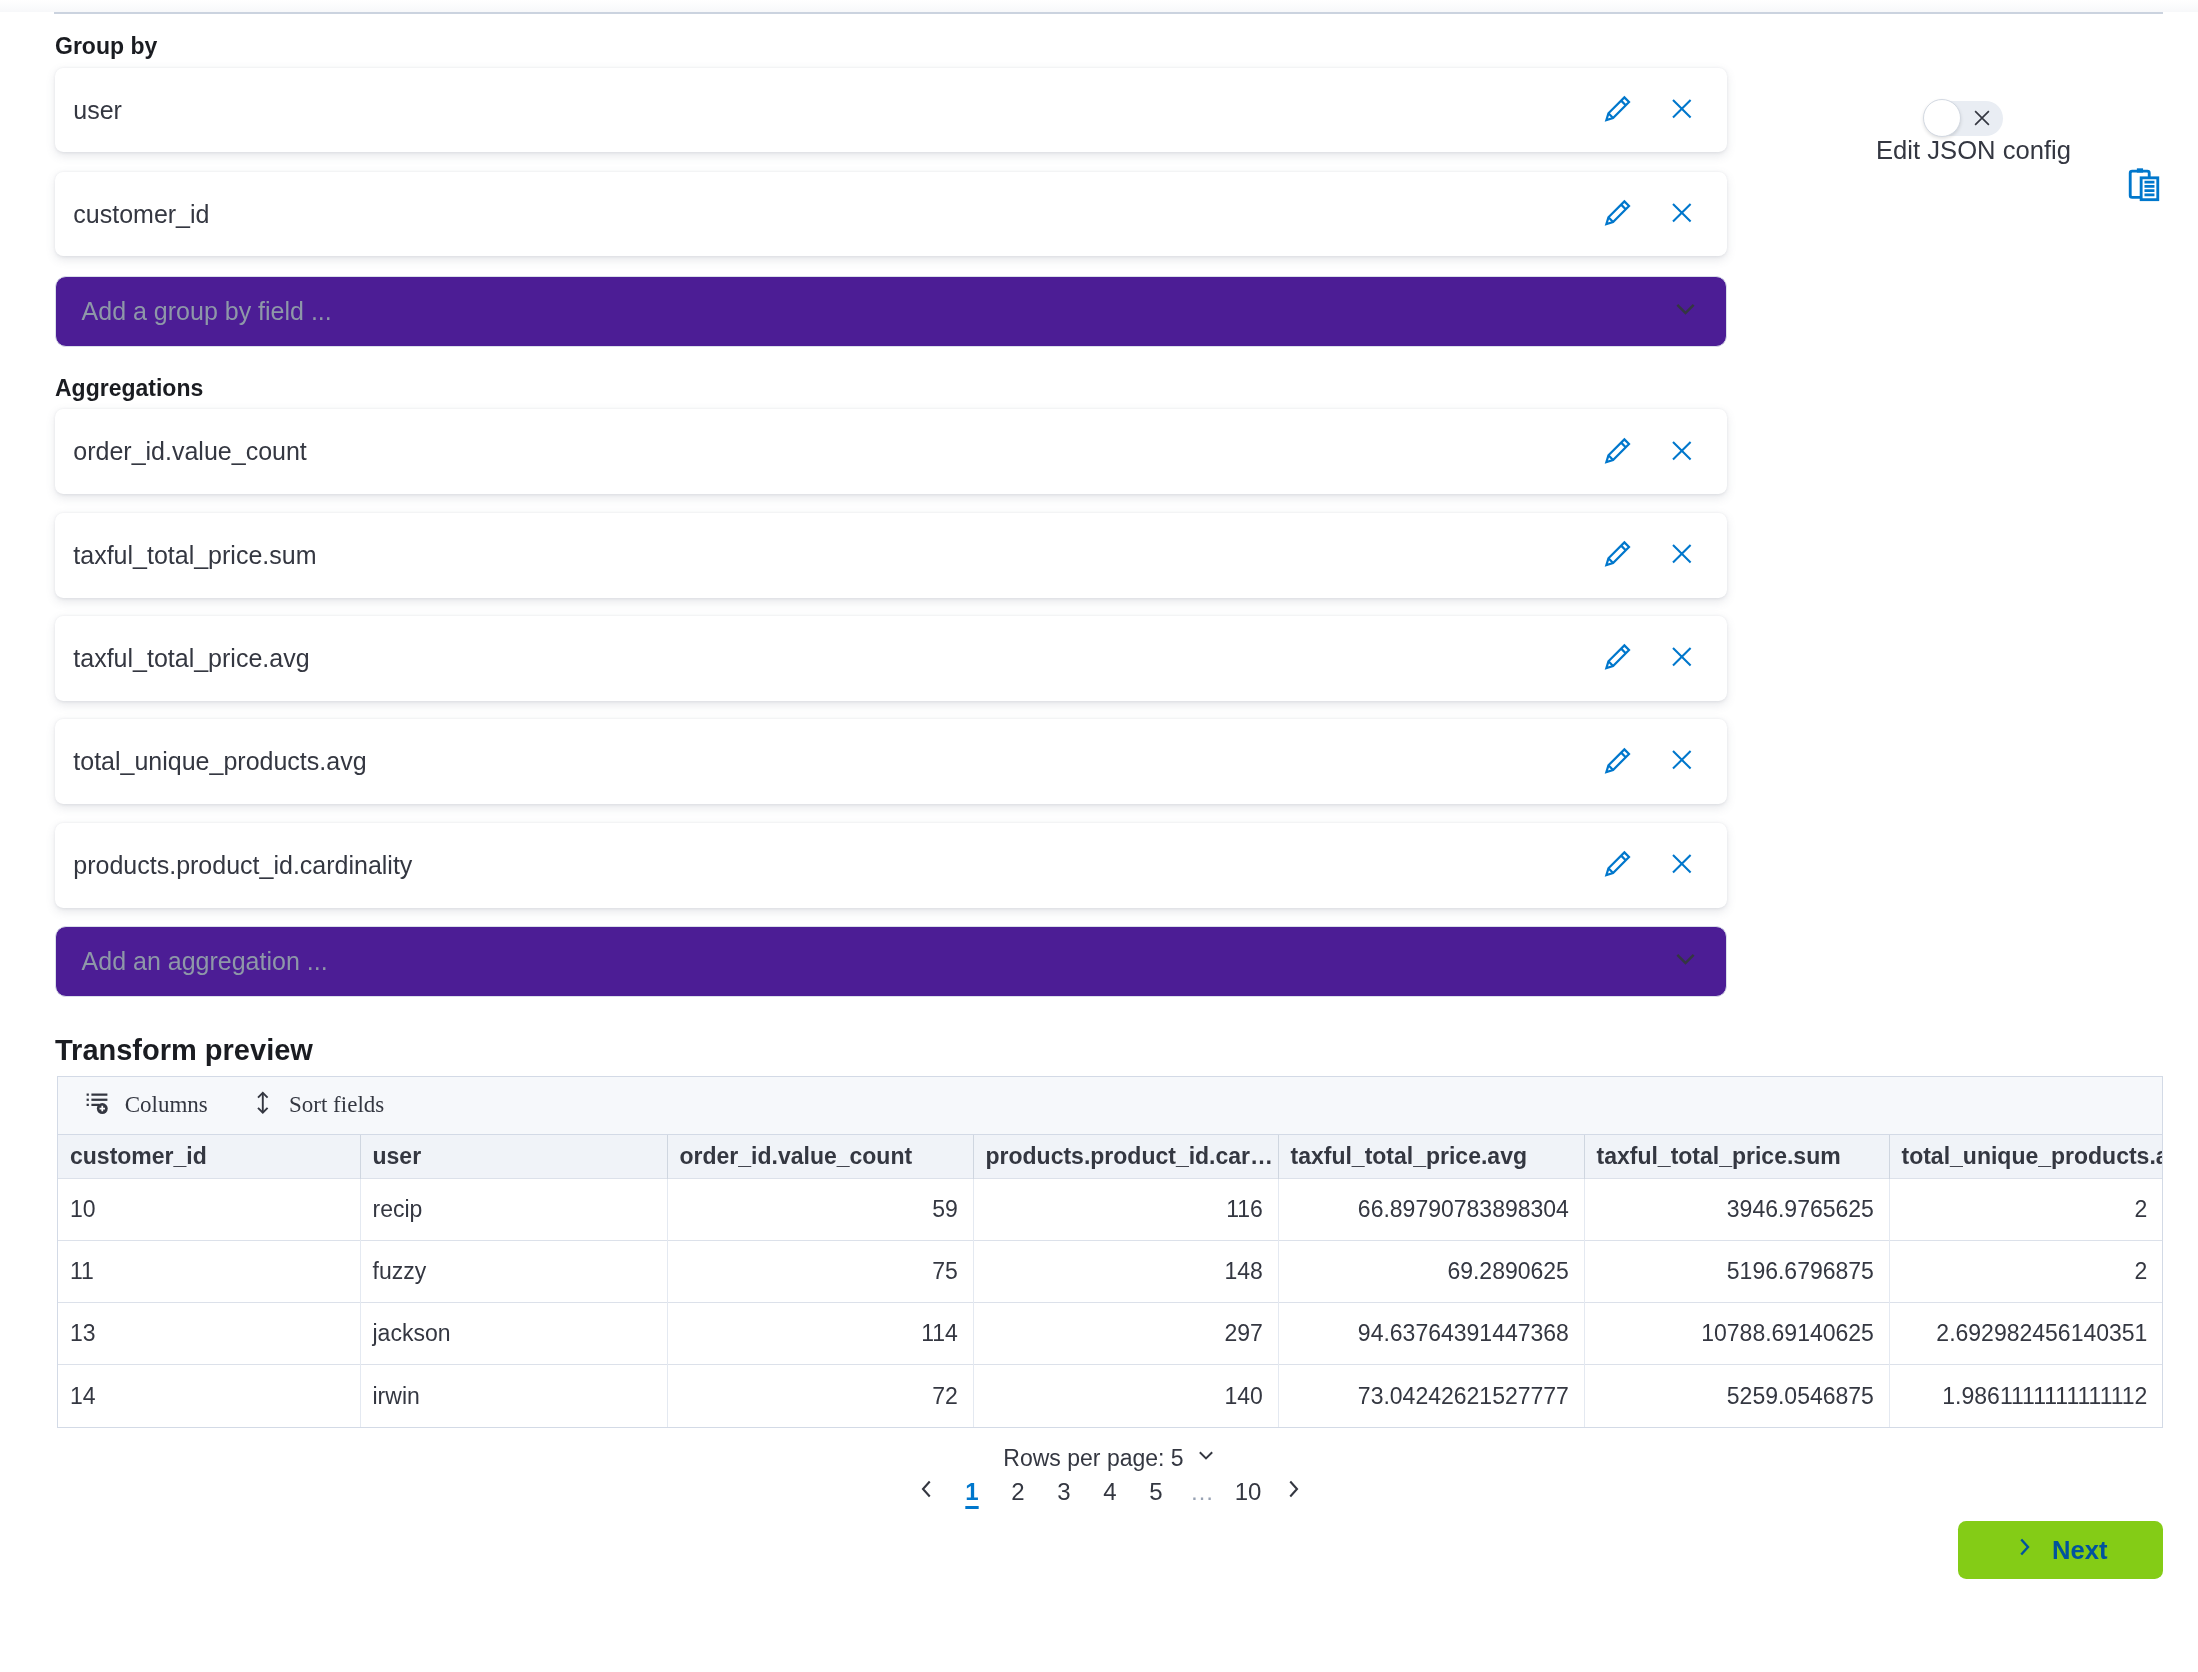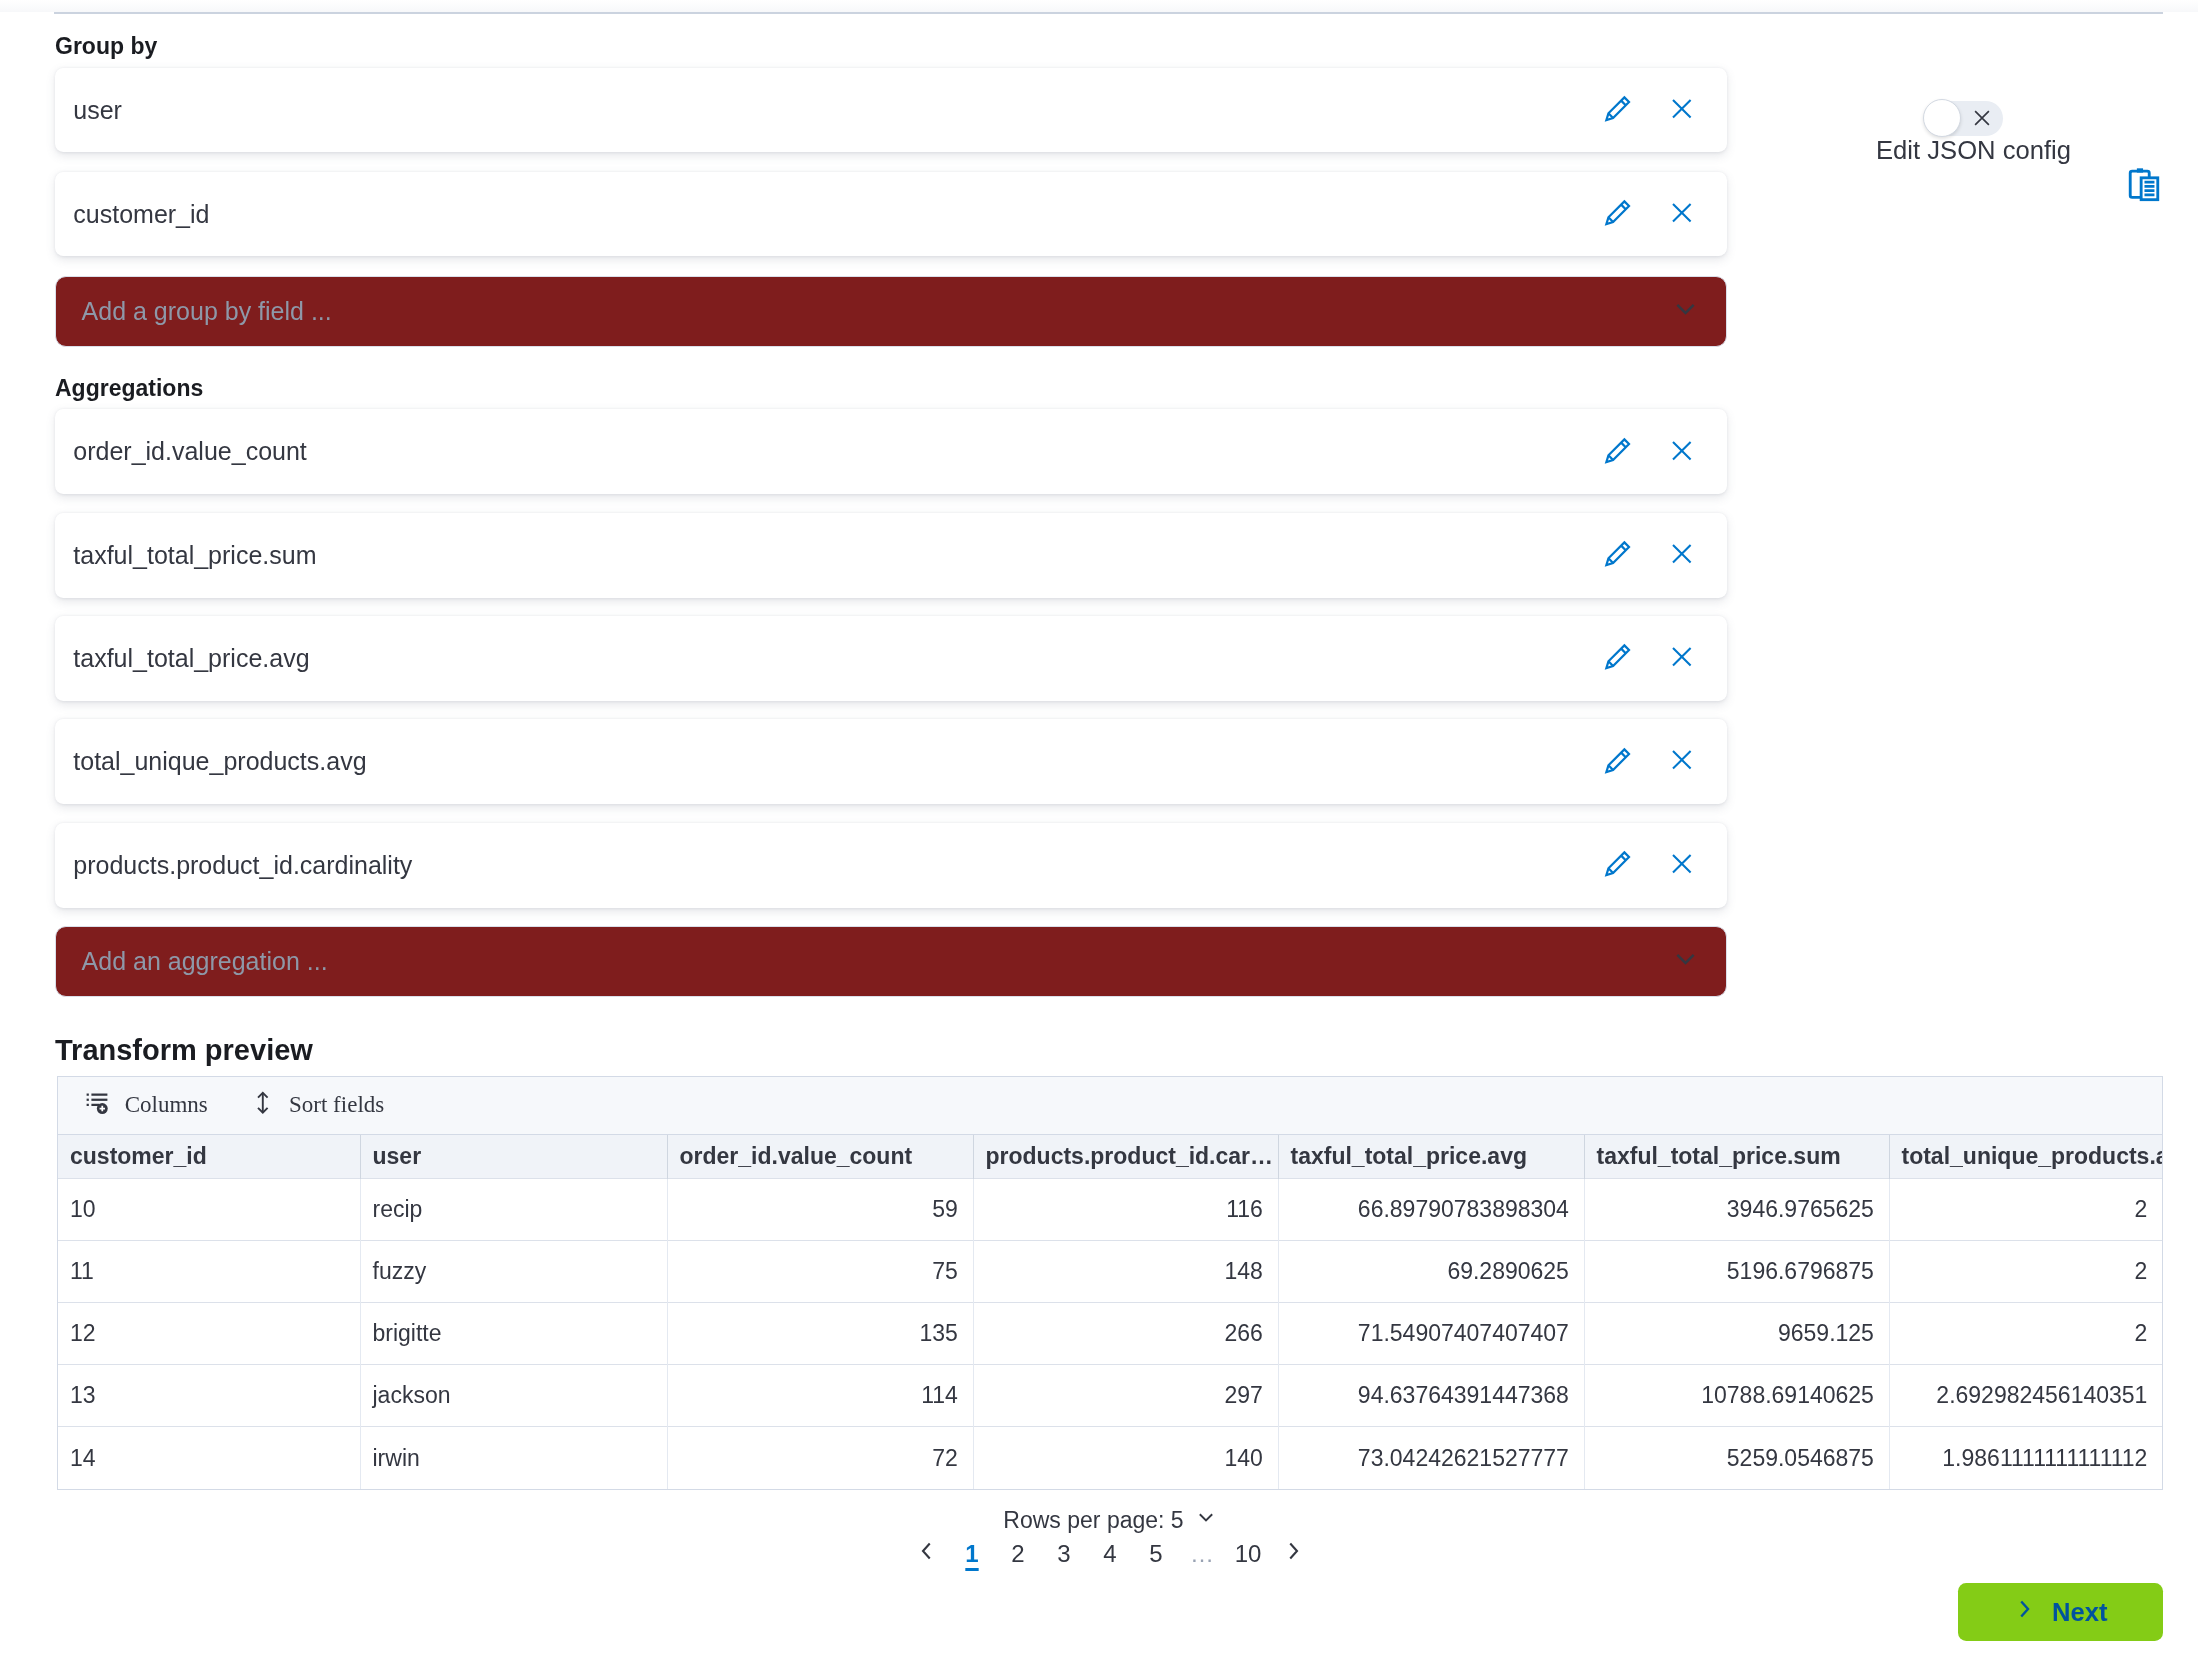--- a/index.html
+++ b/index.html
@@ -20,21 +20,21 @@
   .pill { height:84px; background:#ffffff; border-radius:8.2px; margin-bottom:20px;
     display:flex; align-items:center; padding:0 31px 0 18.3px; font-size:25px;
     box-shadow:0 3.7px 9.1px rgba(103,113,133,0.16), 0 0.9px 2.7px rgba(103,113,133,0.12);
   }
   .agg-pill { height:85px; margin-bottom:18.3px; }
   .pill-label { color:#343741; }
   .pill-actions { margin-left:auto; display:flex; align-items:center; gap:35px; }
   .icon-btn { background:none; border:none; cursor:pointer; width:29px; height:29px;
     display:flex; align-items:center; justify-content:center; padding:0; }
 
-  .add-select { height:71px; background:#7f1d1d; border:1.8px solid #dadfea; border-radius:11px;
+  .add-select { height:71px; background:#4c1d95; border:1.8px solid #dadfea; border-radius:11px;
     display:flex; align-items:center; padding:0 25.6px; font-size:25px; color:#8e98a8;
     margin-bottom:0; cursor:pointer; }
   .add-select .chev { margin-left:auto; }
   .add-group { margin-bottom:0; }
   .add-agg { margin-top:0; }
 
   .switch-row { display:flex; align-items:center;flex-direction:column; }
   .switch { width:79px; height:35px; border-radius:17.4px; background:#e9edf3; position:relative;
     display:flex; align-items:center; border:none; cursor:pointer; flex:0 0 auto; }
   .knob { position:absolute; left:-0.9px; top:-1.8px; width:38px; height:38px; border-radius:50%;
@@ -316,29 +316,20 @@
       <tr>
         <td>11</td>
         <td>fuzzy</td>
         <td class="num">75</td>
         <td class="num">148</td>
         <td class="num">69.2890625</td>
         <td class="num">5196.6796875</td>
         <td class="num">2</td>
       </tr>
       <tr>
-        <td>12</td>
-        <td>brigitte</td>
-        <td class="num">135</td>
-        <td class="num">266</td>
-        <td class="num">71.54907407407407</td>
-        <td class="num">9659.125</td>
-        <td class="num">2</td>
-      </tr>
-      <tr>
         <td>13</td>
         <td>jackson</td>
         <td class="num">114</td>
         <td class="num">297</td>
         <td class="num">94.63764391447368</td>
         <td class="num">10788.69140625</td>
         <td class="num">2.692982456140351</td>
       </tr>
       <tr>
         <td>14</td>

